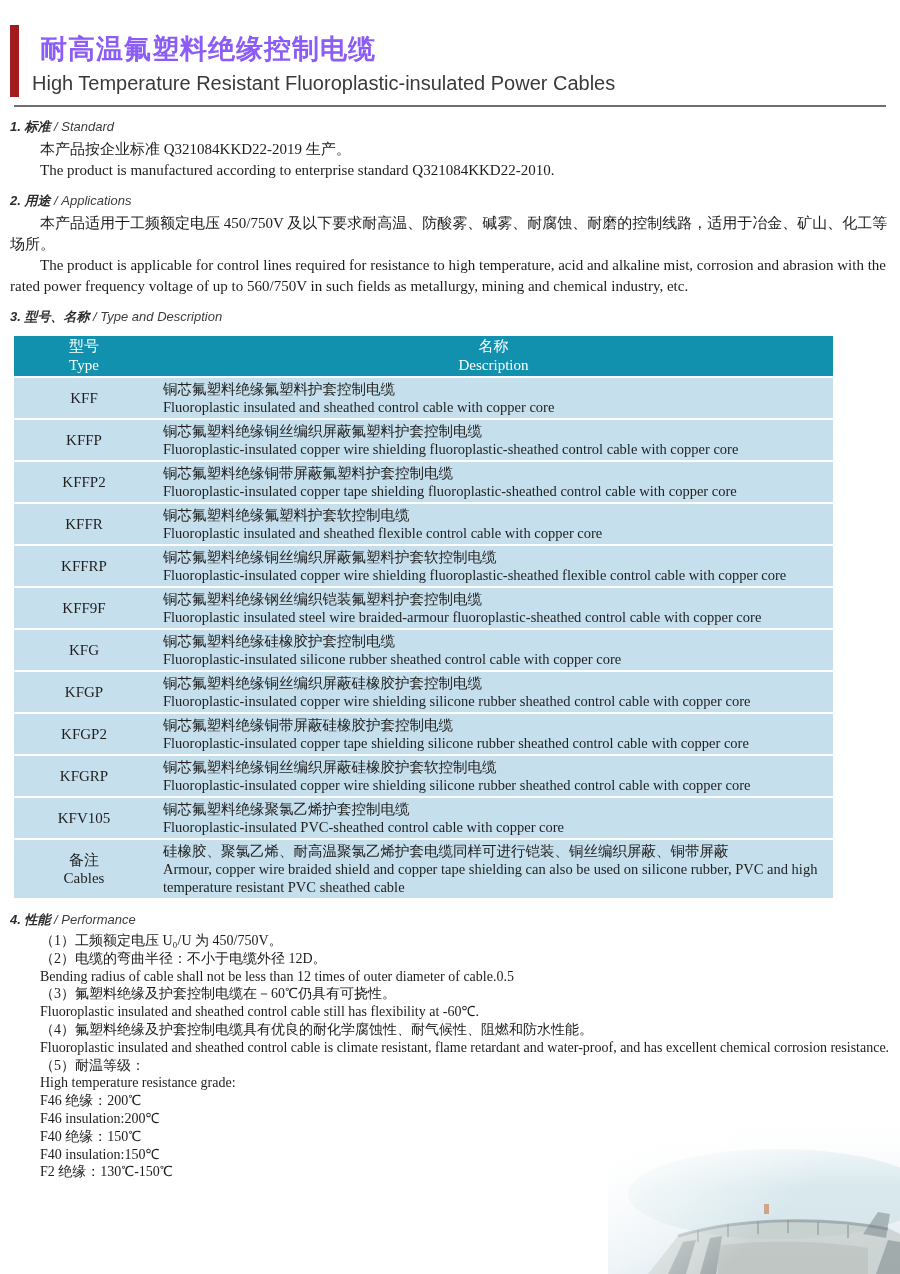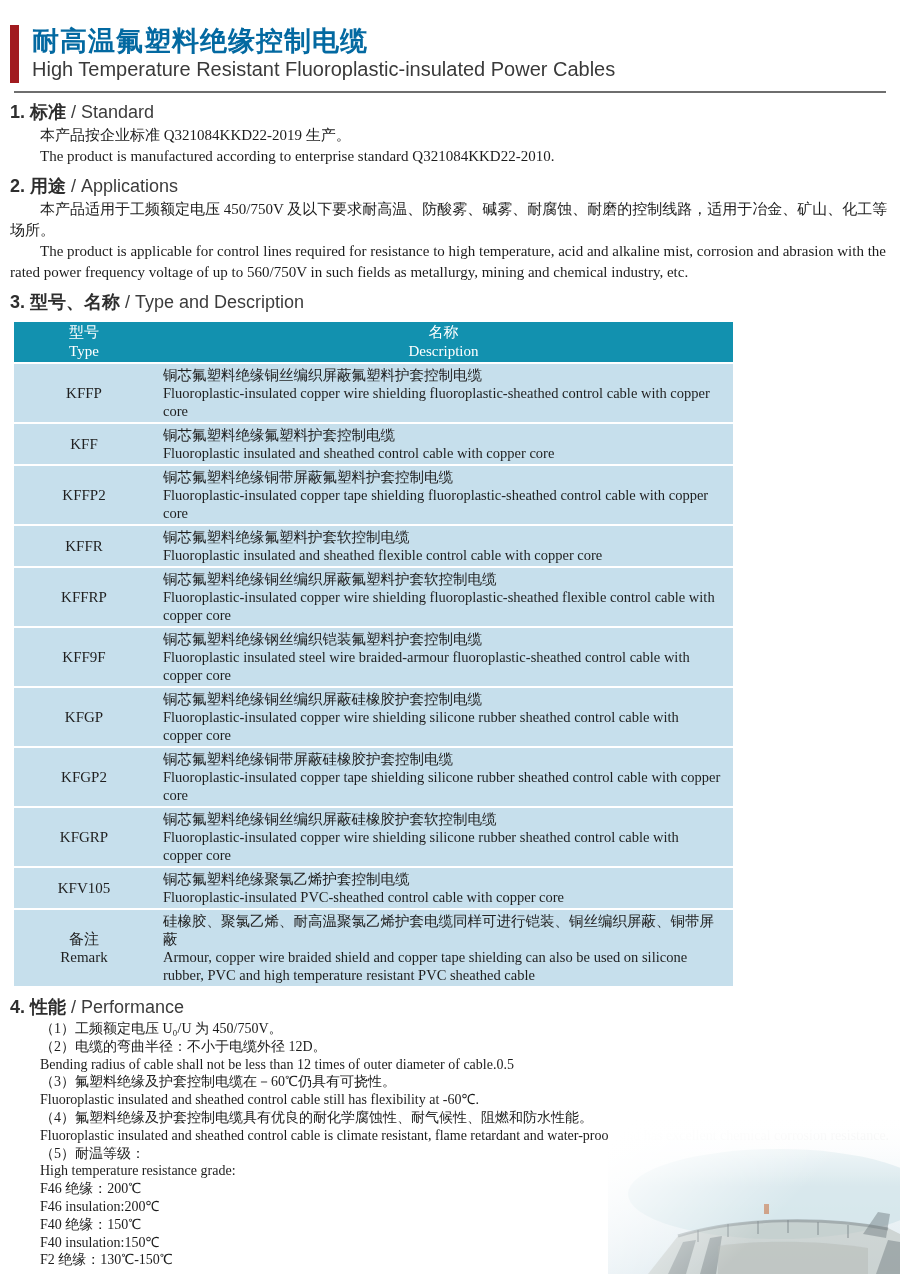--- a/index.html
+++ b/index.html
@@ -2,34 +2,34 @@
 <html><head>
 <meta charset="utf-8">
 <style>
   html,body{margin:0;padding:0;background:#ffffff;}
   .page{
     position:relative;width:900px;height:1274px;background:#fff;overflow:hidden;
     font-family:"Liberation Serif",serif;color:#1f1f1f;
   }
   
   .doc-header{margin:25px 14px 0 10px;border-left:9px solid #a11b1f;padding:1px 0 2px 13px;}
-  .title-zh{margin:0;font-family:"Liberation Sans",sans-serif;font-weight:bold;
-    font-size:27px;line-height:30px;color:#0369a1;letter-spacing:1px;}
+  .title-zh{margin:8px;font-family:"Liberation Sans",sans-serif;font-weight:bold;
+    font-size:27px;line-height:30px;color:#8b5cf6;letter-spacing:1px;}
   .title-en{margin:2px 0 0 0;font-family:"Liberation Sans",sans-serif;font-weight:normal;
     font-size:20px;line-height:23px;color:#3a3a3a;}
   .rule{border:none;border-top:2px solid #6e6e6e;margin:8px 14px 0 14px;height:0;}
   
-  .sec-h{font-family:"Liberation Sans",sans-serif;font-size:18px;line-height:21px;
-    color:#2e2e2e;font-weight:normal;margin:9px 14px 2px 10px;}
+  .sec-h{font-family:"Liberation Sans",sans-serif;font-size:13px;line-height:21px;
+    color:#2e2e2e;font-weight:normal;margin:9px 14px 2px 10px;font-style:italic;}
   .sec-h .zh{font-weight:bold;}
   .sec-h .en{font-weight:normal;color:#3c3c3c;}
   
   .body-p{margin:0 10px 0 10px;text-indent:30px;font-size:15px;line-height:21px;color:#1c1c1c;}
   
-  .type-table{width:719px;margin:7px 29px 0 14px;border-collapse:separate;border-spacing:0 2px;table-layout:fixed;}
+  .type-table{width:819px;margin:7px 29px 0 14px;border-collapse:separate;border-spacing:0 2px;table-layout:fixed;}
   .type-table th{background:#1291af;color:#ffffff;font-weight:normal;padding:0;
     text-align:center;vertical-align:middle;height:40px;font-size:15px;line-height:19px;}
   .col-type{width:140px;}
   .type-table td{vertical-align:middle;}
   .type-cell{background:#c6dfec;text-align:center;font-size:15px;color:#1f1f1f;height:36px;line-height:18px;}
   .desc-cell{background:#c6dfec;padding:2px 12px 2px 9px;font-size:14.5px;line-height:18px;color:#1f1f1f;}
   .desc-zh{}
   .desc-en{}
   .remark-row .type-cell{height:54px;}
   
@@ -76,34 +76,34 @@
             <div>Type</div>
           </th>
           <th class="col-desc">
             <div>名称</div>
             <div>Description</div>
           </th>
         </tr>
       </thead>
       <tbody>
         <tr>
+          <td class="type-cell">KFF</td>
+          <td class="desc-cell">
+              <div class="desc-zh">铜芯氟塑料绝缘氟塑料护套控制电缆</div>
+              <div class="desc-en">Fluoroplastic insulated and sheathed control cable with copper core</div>
+            </td>
+        </tr>
+        <tr>
           <td class="type-cell">KFFP</td>
           <td class="desc-cell">
               <div class="desc-zh">铜芯氟塑料绝缘铜丝编织屏蔽氟塑料护套控制电缆</div>
               <div class="desc-en">Fluoroplastic-insulated copper wire shielding fluoroplastic-sheathed control cable with copper core</div>
             </td>
         </tr>
         <tr>
-          <td class="type-cell">KFF</td>
-          <td class="desc-cell">
-              <div class="desc-zh">铜芯氟塑料绝缘氟塑料护套控制电缆</div>
-              <div class="desc-en">Fluoroplastic insulated and sheathed control cable with copper core</div>
-            </td>
-        </tr>
-        <tr>
           <td class="type-cell">KFFP2</td>
           <td class="desc-cell">
               <div class="desc-zh">铜芯氟塑料绝缘铜带屏蔽氟塑料护套控制电缆</div>
               <div class="desc-en">Fluoroplastic-insulated copper tape shielding fluoroplastic-sheathed control cable with copper core</div>
             </td>
         </tr>
         <tr>
           <td class="type-cell">KFFR</td>
           <td class="desc-cell">
               <div class="desc-zh">铜芯氟塑料绝缘氟塑料护套软控制电缆</div>
@@ -115,20 +115,27 @@
           <td class="desc-cell">
               <div class="desc-zh">铜芯氟塑料绝缘铜丝编织屏蔽氟塑料护套软控制电缆</div>
               <div class="desc-en">Fluoroplastic-insulated copper wire shielding fluoroplastic-sheathed flexible control cable with copper core</div>
             </td>
         </tr>
         <tr>
           <td class="type-cell">KFF9F</td>
           <td class="desc-cell">
               <div class="desc-zh">铜芯氟塑料绝缘钢丝编织铠装氟塑料护套控制电缆</div>
               <div class="desc-en">Fluoroplastic insulated steel wire braided-armour fluoroplastic-sheathed control cable with copper core</div>
+            </td>
+        </tr>
+        <tr>
+          <td class="type-cell">KFG</td>
+          <td class="desc-cell">
+              <div class="desc-zh">铜芯氟塑料绝缘硅橡胶护套控制电缆</div>
+              <div class="desc-en">Fluoroplastic-insulated silicone rubber sheathed control cable with copper core</div>
             </td>
         </tr>
         <tr>
           <td class="type-cell">KFGP</td>
           <td class="desc-cell">
               <div class="desc-zh">铜芯氟塑料绝缘铜丝编织屏蔽硅橡胶护套控制电缆</div>
               <div class="desc-en">Fluoroplastic-insulated copper wire shielding silicone rubber sheathed control cable with copper core</div>
             </td>
         </tr>
         <tr>
@@ -148,21 +155,21 @@
         <tr>
           <td class="type-cell">KFV105</td>
           <td class="desc-cell">
               <div class="desc-zh">铜芯氟塑料绝缘聚氯乙烯护套控制电缆</div>
               <div class="desc-en">Fluoroplastic-insulated PVC-sheathed control cable with copper core</div>
             </td>
         </tr>
         <tr class="remark-row">
           <td class="type-cell">
             <div>备注</div>
-            <div>Remark</div>
+            <div>Cables</div>
           </td>
           <td class="desc-cell">
               <div class="desc-zh">硅橡胶、聚氯乙烯、耐高温聚氯乙烯护套电缆同样可进行铠装、铜丝编织屏蔽、铜带屏蔽</div>
               <div class="desc-en">Armour, copper wire braided shield and copper tape shielding can also be used on silicone rubber, PVC and high temperature resistant PVC sheathed cable</div>
             </td>
         </tr>
       </tbody>
     </table>
   </section>
 

